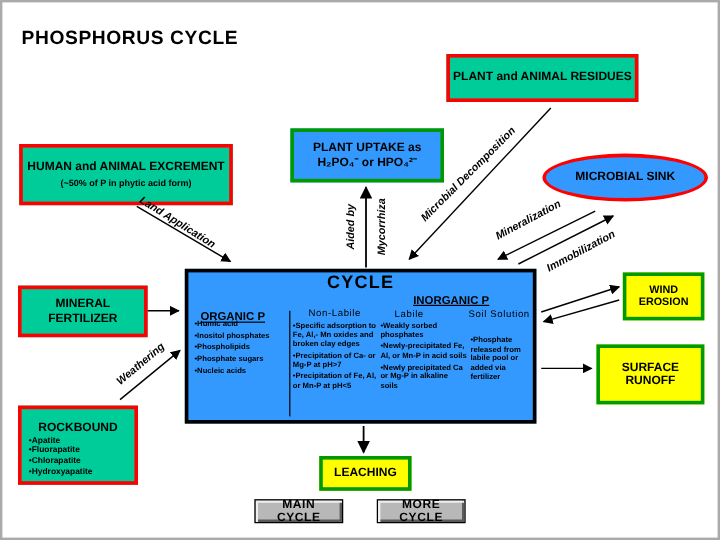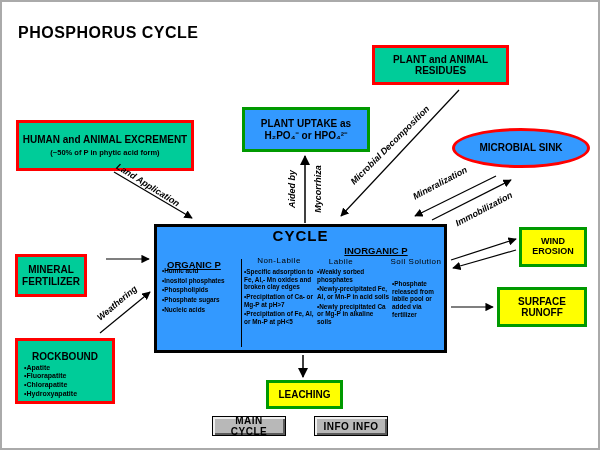--- a/index.html
+++ b/index.html
@@ -66,49 +66,49 @@
     <line x1="98" y1="331" x2="148" y2="290" stroke="#000" stroke-width="1.2" marker-end="url(#ah)"></line>
     <line x1="104" y1="257" x2="147" y2="257" stroke="#000" stroke-width="1.2" marker-end="url(#ah)"></line>
     <line x1="449" y1="258" x2="514" y2="237" stroke="#000" stroke-width="1.2" marker-end="url(#ah)"></line>
     <line x1="514" y1="248" x2="451" y2="266" stroke="#000" stroke-width="1.2" marker-end="url(#ah)"></line>
     <line x1="449" y1="305" x2="491" y2="305" stroke="#000" stroke-width="1.2" marker-end="url(#ah)"></line>
     <line x1="301" y1="353" x2="301" y2="375" stroke="#000" stroke-width="1.5" marker-end="url(#ah)"></line>
   </svg>
 
   <h1 class="title">PHOSPHORUS CYCLE</h1>
 
-  <div class="box green b10" style="left:370px;top:43px;width:137px;height:40px;">PLANT and ANIMAL RESIDUES</div>
+  <div class="box green b10" style="left:370px;top:43px;width:160px;height:40px;">PLANT and ANIMAL RESIDUES</div>
 
   <div class="box green" style="left:14px;top:118px;width:178px;height:51px;">
     <div class="b10">HUMAN and ANIMAL EXCREMENT</div>
     <div class="sub">(~50% of P in phytic acid form)</div>
   </div>
 
   <div class="box bluebox" style="left:240px;top:105px;width:128px;height:45px;">
     <div class="b10">PLANT UPTAKE as</div>
     <div class="b10">H₂PO₄⁻ or HPO₄²⁻</div>
   </div>
 
   <div class="box ellipse b10" style="left:450px;top:126px;width:138px;height:40px;">MICROBIAL SINK</div>
 
-  <div class="box green b10" style="left:13px;top:252px;width:72px;height:43px;">MINERAL FERTILIZER</div>
+  <div class="box green b10" style="left:13px;top:236px;width:108px;height:43px;">MINERAL FERTILIZER</div>
 
   <div class="box green" style="left:13px;top:336px;width:100px;height:66px;justify-content:flex-start;padding-top:10px;">
     <div class="b10">ROCKBOUND</div>
     <ul class="rlist">
       <li>Apatite</li>
       <li>Fluorapatite</li>
       <li>Chlorapatite</li>
       <li>Hydroxyapatite</li>
     </ul>
   </div>
 
   <div class="box yellow b9" style="left:517px;top:225px;width:68px;height:40px;">WIND EROSION</div>
 
-  <div class="box yellow b10" style="left:495px;top:285px;width:90px;height:40px;">SURFACE RUNOFF</div>
+  <div class="box yellow b10" style="left:495px;top:285px;width:90px;height:50px;">SURFACE RUNOFF</div>
 
   <div class="box yellow b10" style="left:264px;top:378px;width:77px;height:29px;">LEACHING</div>
 
   <div class="soil">
     <div class="soil-title">CYCLE</div>
 
     <div class="colhead-u" style="left:10px;top:32px;">ORGANIC P</div>
     <ul class="slist" style="left:5px;top:40px;width:78px;">
       <li>Humic acid</li>
       <li>Inositol phosphates</li>
@@ -143,15 +143,15 @@
 
   <div class="alabel" style="left:308px;top:138px;width:160px;transform:rotate(-45deg);">Microbial Decomposition</div>
   <div class="alabel" style="left:91px;top:178px;width:110px;transform:rotate(32deg);">Land Application</div>
   <div class="alabel" style="left:398px;top:176px;width:80px;transform:rotate(-28deg);">Mineralization</div>
   <div class="alabel" style="left:442px;top:202px;width:80px;transform:rotate(-28deg);">Immobilization</div>
   <div class="alabel" style="left:80px;top:296px;width:70px;transform:rotate(-40deg);">Weathering</div>
   <div class="alabel" style="left:255px;top:182px;width:70px;transform:rotate(-90deg);">Aided by</div>
   <div class="alabel" style="left:281px;top:182px;width:70px;transform:rotate(-90deg);">Mycorrhiza</div>
 
   <button class="btn" style="left:210px;top:414px;">MAIN CYCLE</button>
-  <button class="btn" style="left:312px;top:414px;">INFO INFO</button>
+  <button class="btn" style="left:312px;top:414px;">MORE CYCLE</button>
 
 </div>
 
 </body></html>

